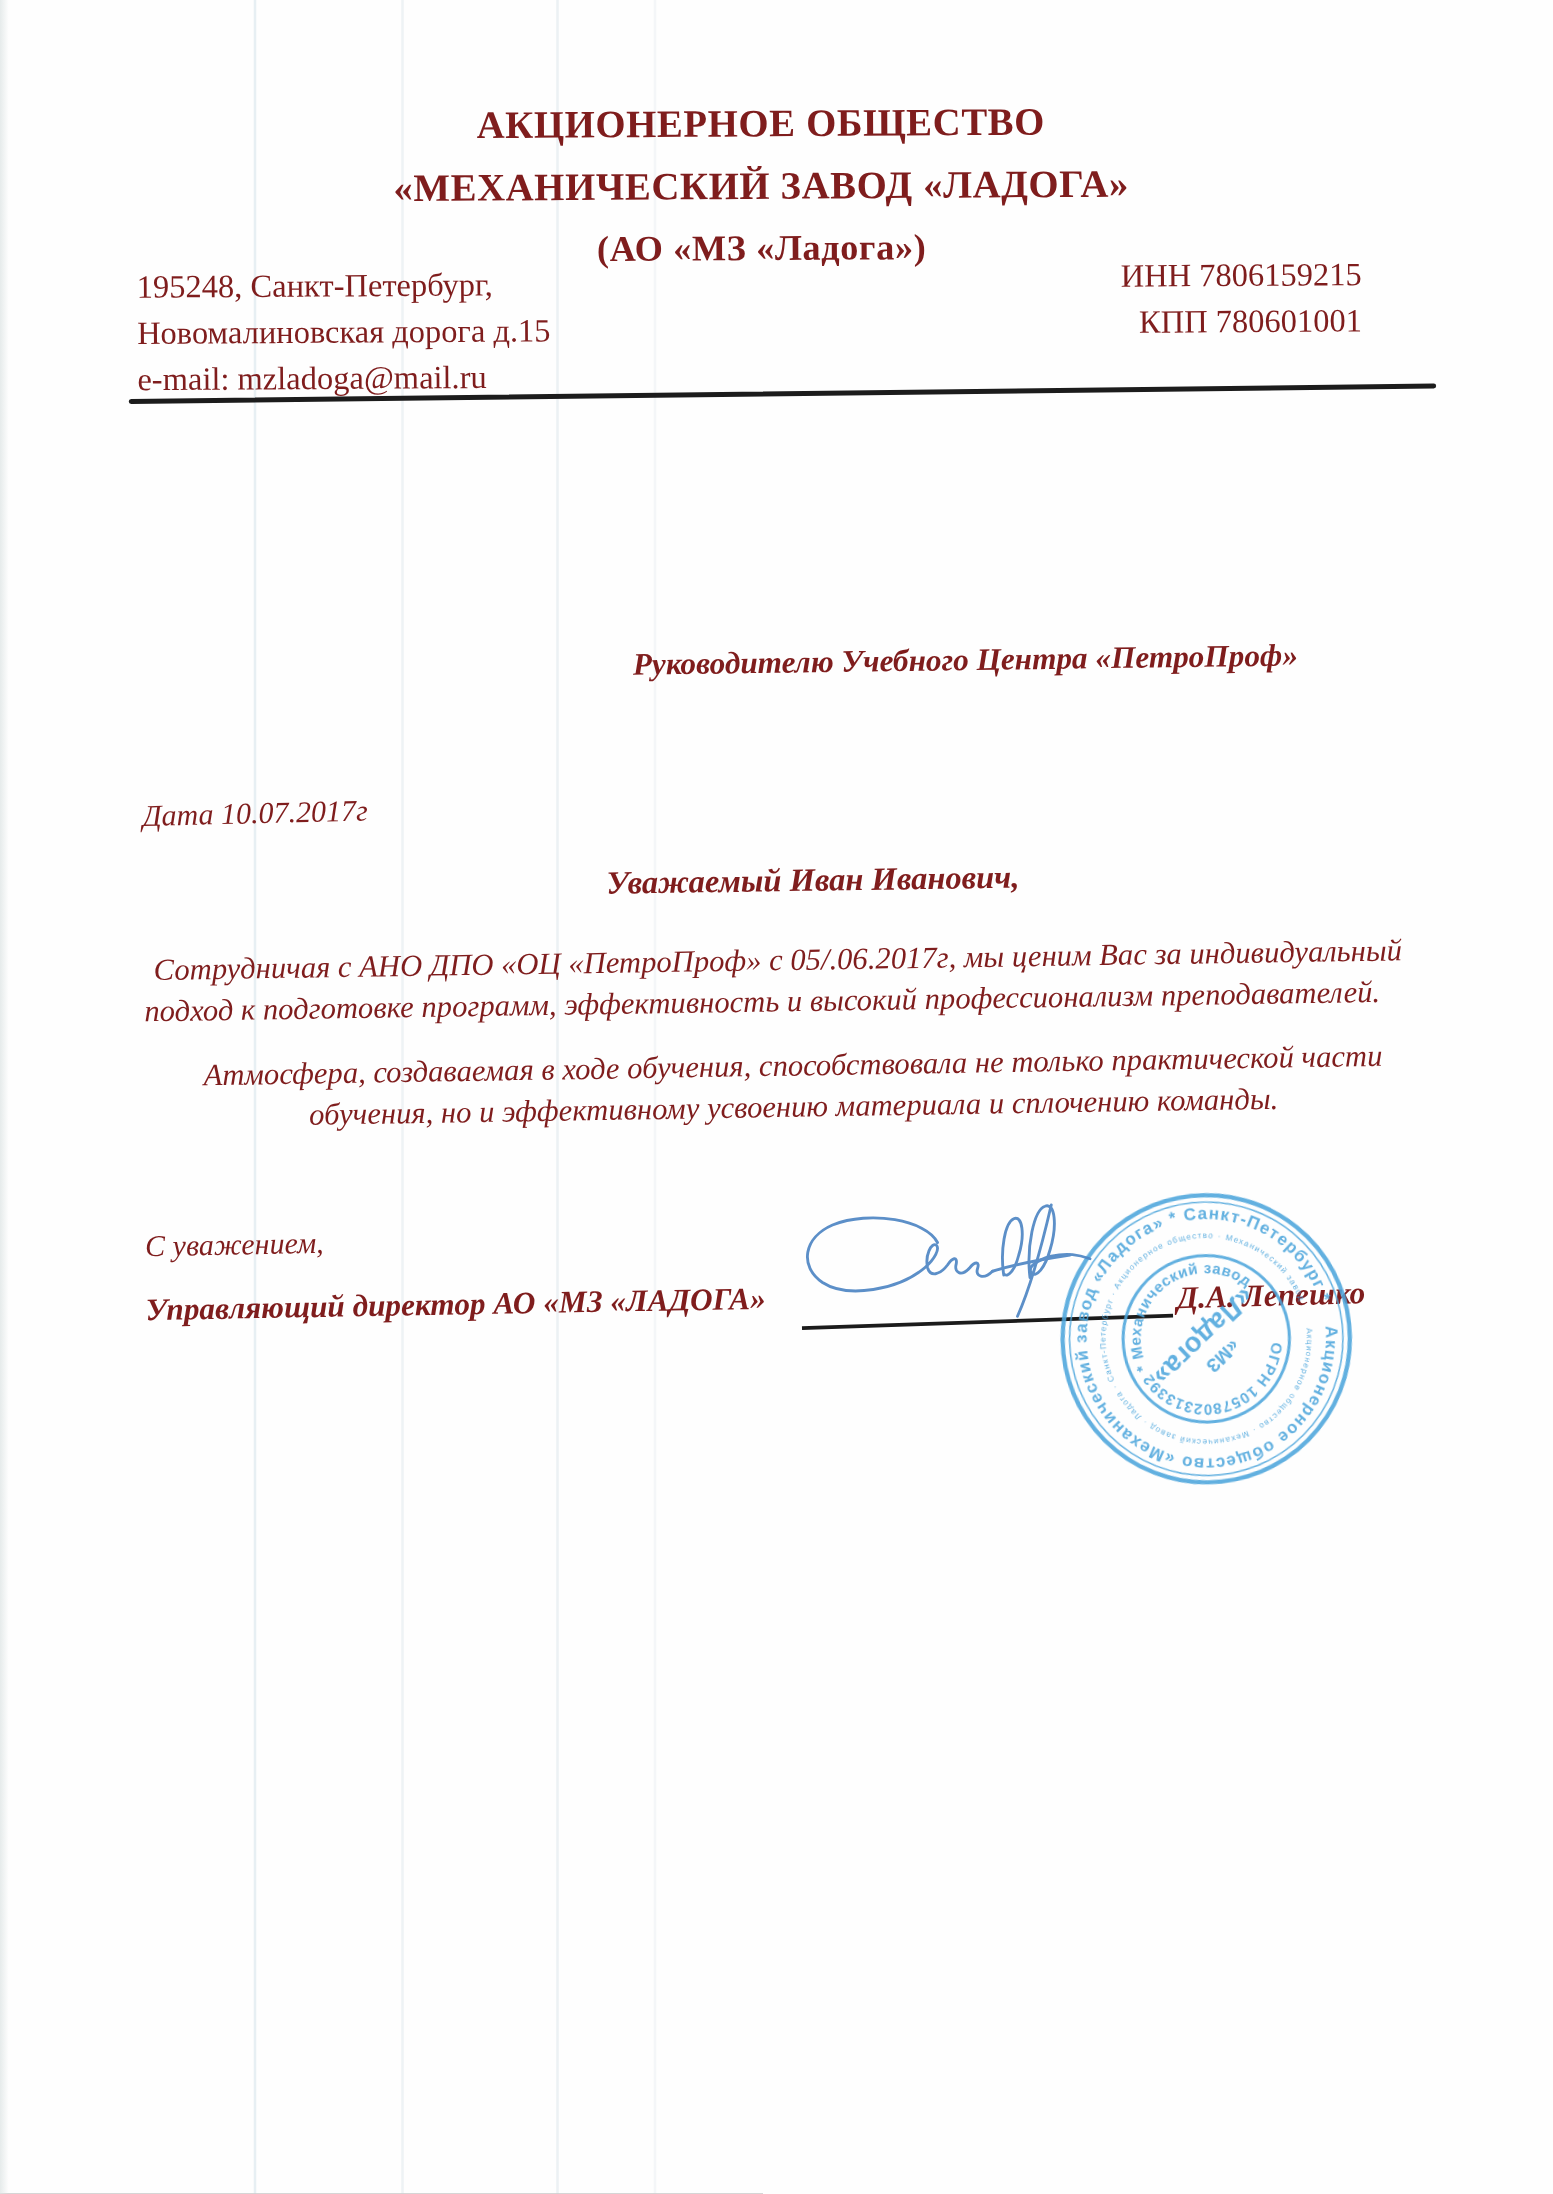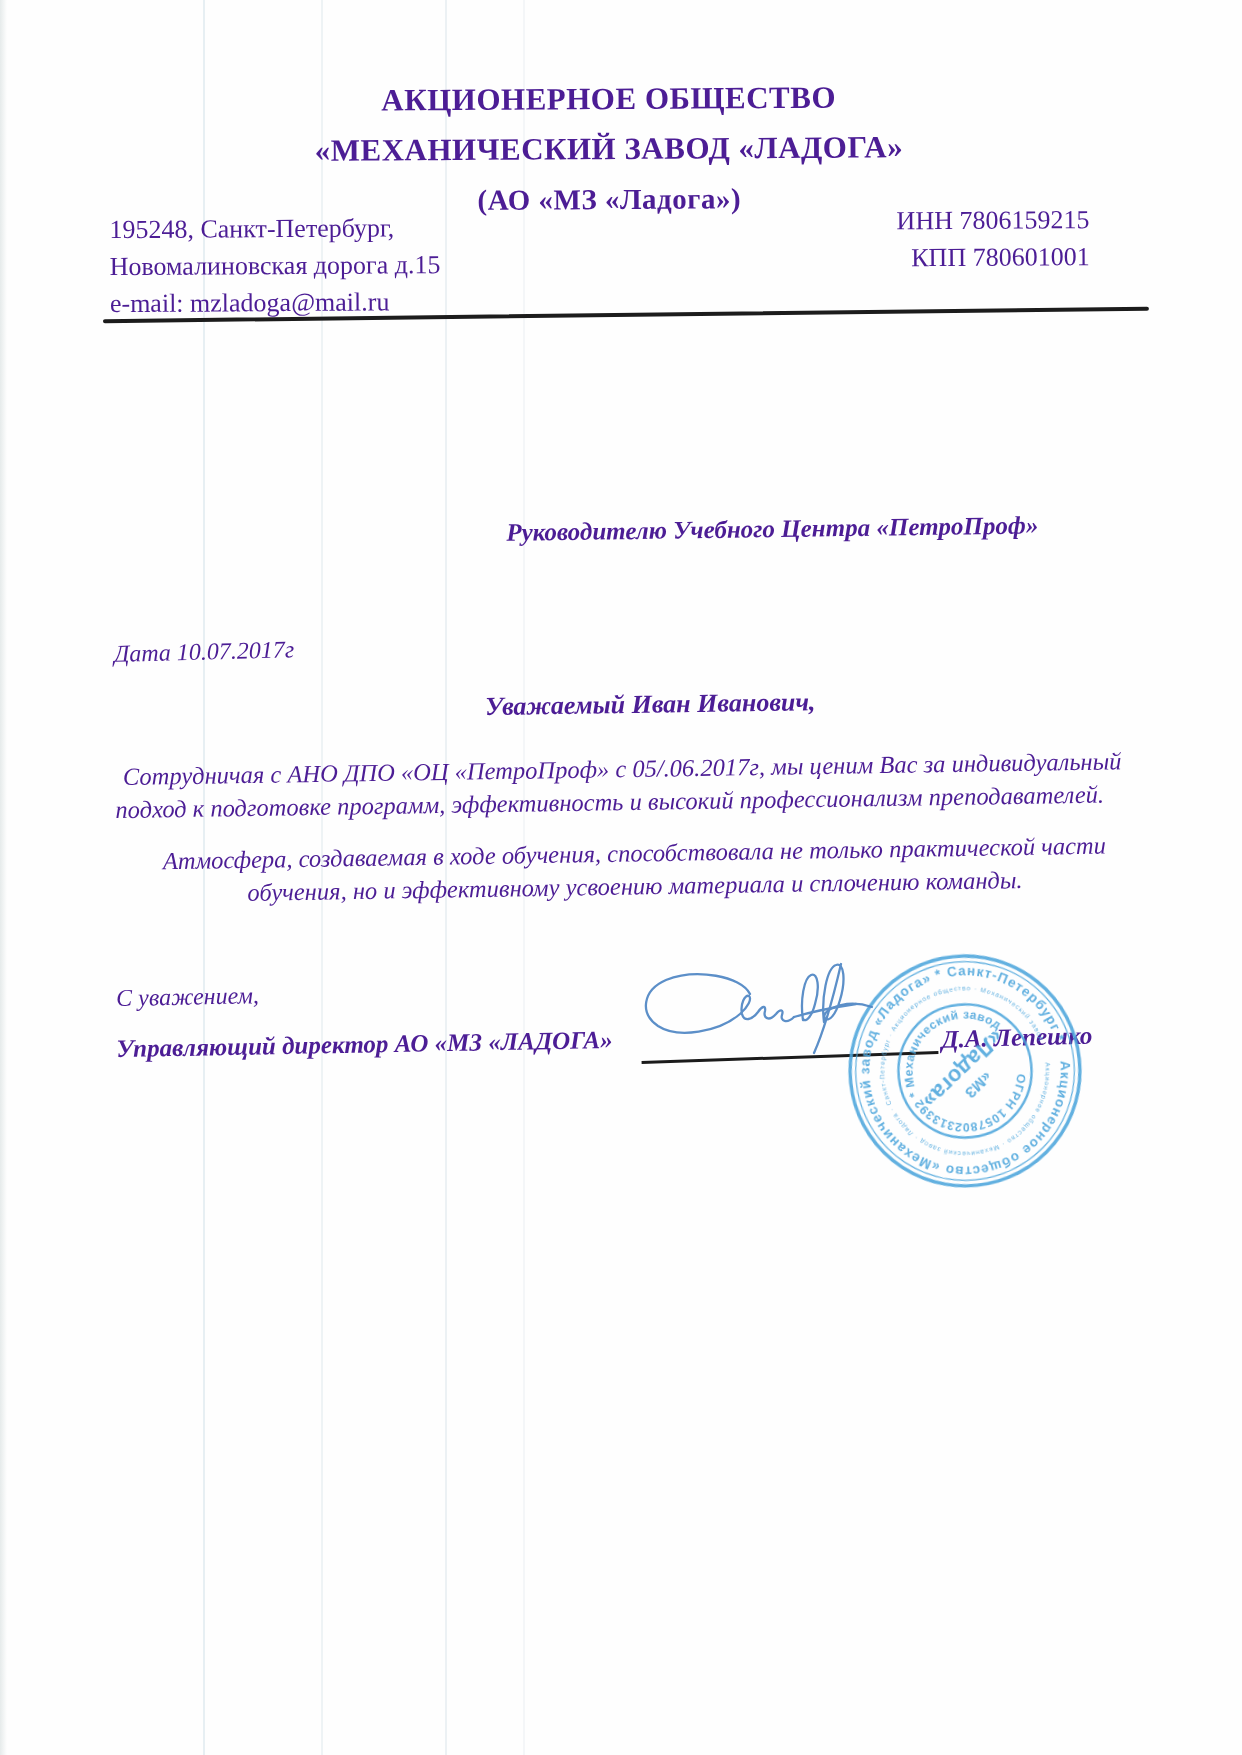--- a/index.html
+++ b/index.html
@@ -3,21 +3,21 @@
 <meta charset="utf-8">
 <style>
   html,body{margin:0;padding:0;background:#9a9a9a;}
   .sheet{
     position:relative;
     width:1242px;height:1755px;
     margin:0 auto;
     background:#fefefe;
     overflow:hidden;
     font-family:"Liberation Serif","DejaVu Serif",serif;
-    color:#4c1d95;
+    color:#7f1d1d;
   }
   
   .edge-strip{position:absolute;left:0;top:0;bottom:0;width:7px;
     background:linear-gradient(to right,#e6ebeb,rgba(255,255,255,0));}
   .streak{position:absolute;top:0;bottom:0;width:2px;}
   .streak.s1{left:203px;background:rgba(173,200,214,.28);}
   .streak.s2{left:321px;background:rgba(183,205,215,.22);}
   .streak.s3{left:445px;background:rgba(183,205,215,.25);}
   .streak.s4{left:523px;background:rgba(190,208,216,.16);}
 

